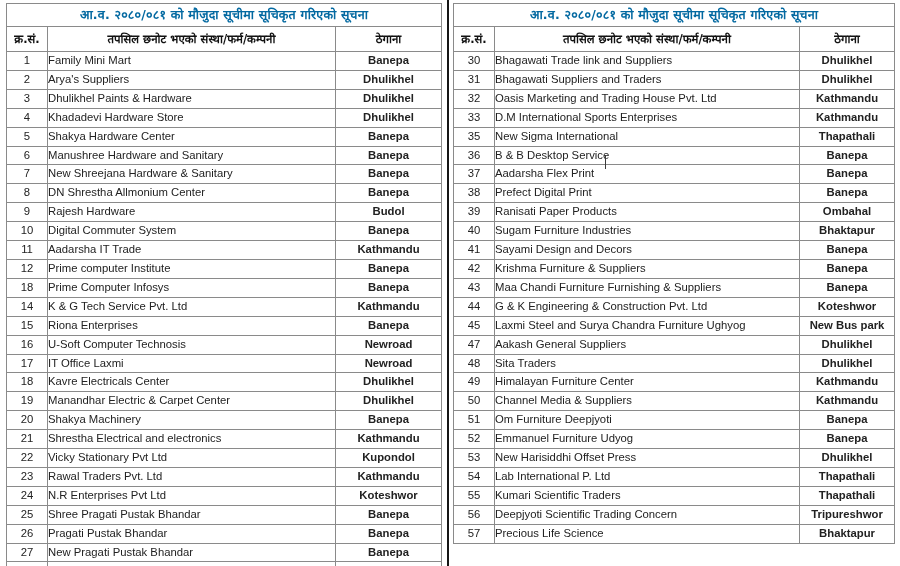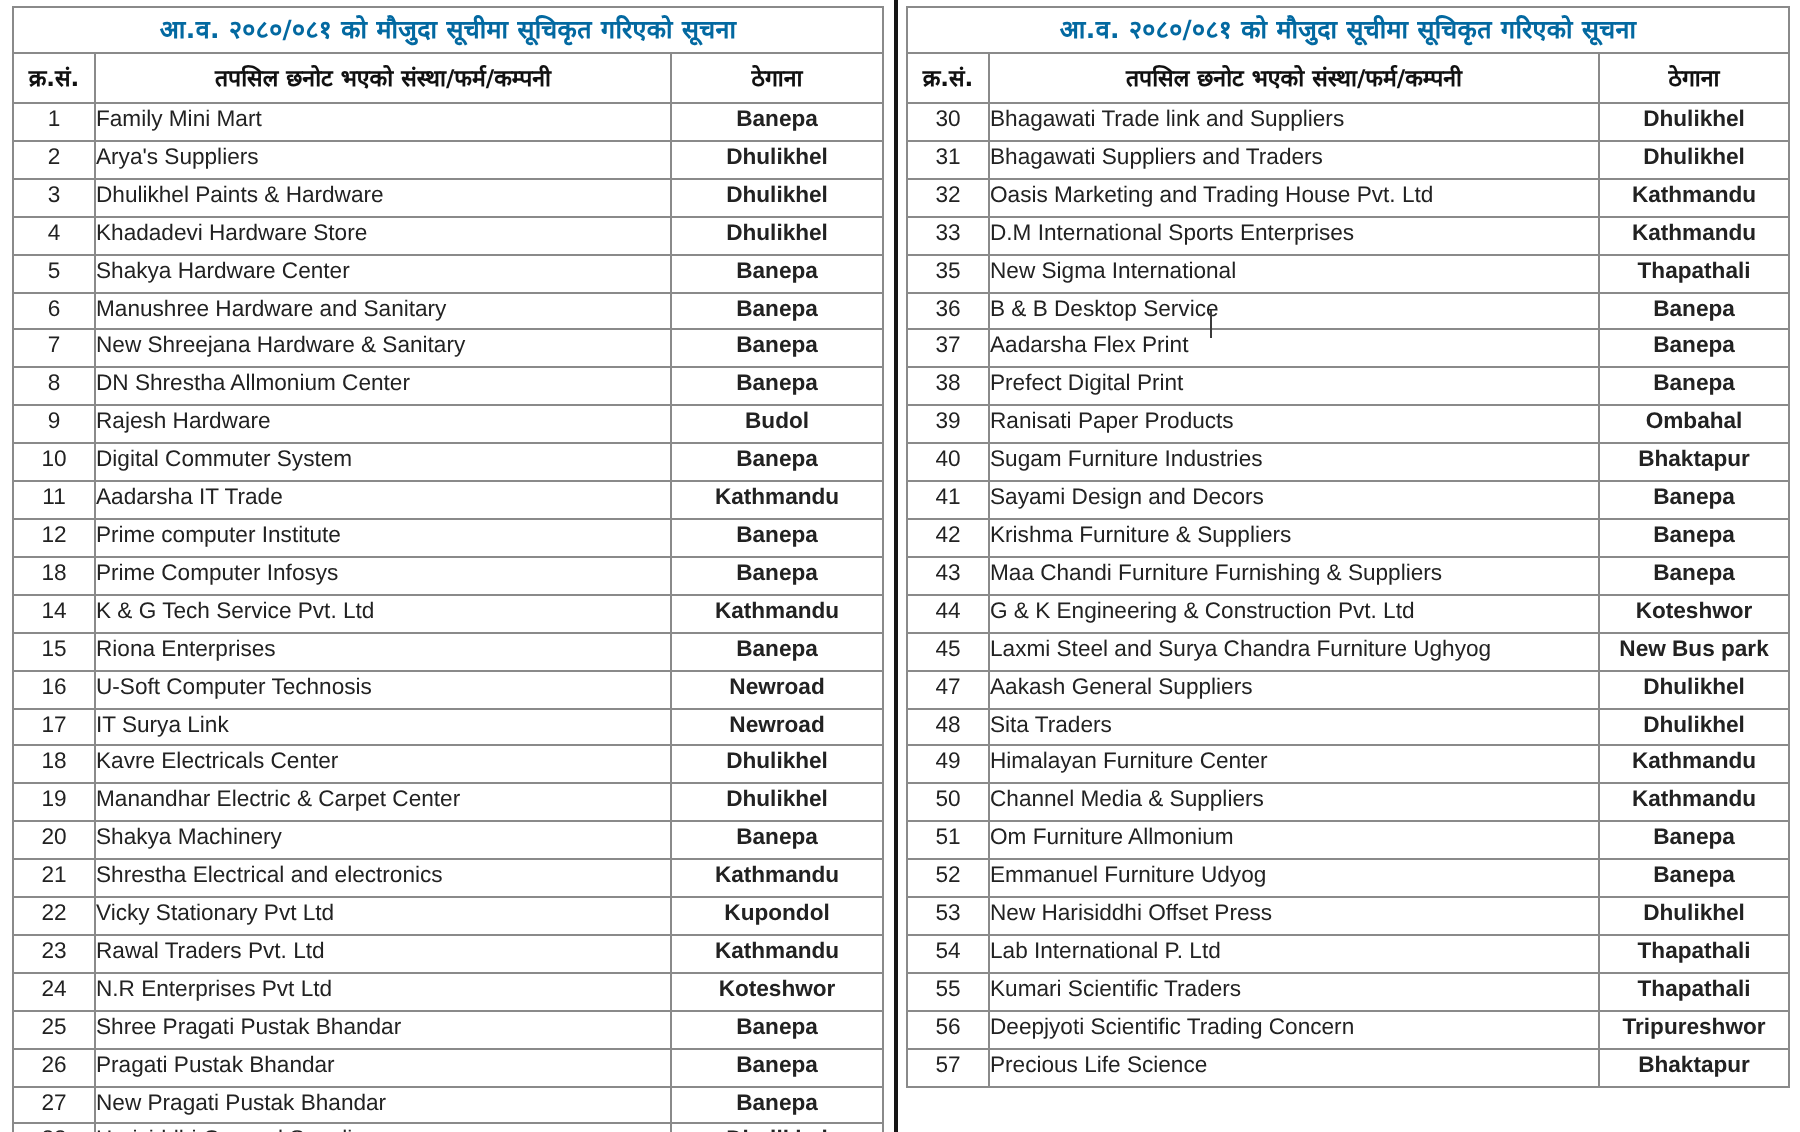--- a/index.html
+++ b/index.html
@@ -211,21 +211,21 @@
             <td class="c-name">Riona Enterprises</td>
             <td class="c-addr">Banepa</td>
           </tr>
           <tr class="data-row">
             <td class="c-sn">16</td>
             <td class="c-name">U-Soft Computer Technosis</td>
             <td class="c-addr">Newroad</td>
           </tr>
           <tr class="data-row">
             <td class="c-sn">17</td>
-            <td class="c-name">IT Surya Link</td>
+            <td class="c-name">IT Office Laxmi</td>
             <td class="c-addr">Newroad</td>
           </tr>
           <tr class="data-row">
             <td class="c-sn">18</td>
             <td class="c-name">Kavre Electricals Center</td>
             <td class="c-addr">Dhulikhel</td>
           </tr>
           <tr class="data-row">
             <td class="c-sn">19</td>
             <td class="c-name">Manandhar Electric &amp; Carpet Center</td>
@@ -388,21 +388,21 @@
             <td class="c-name">Himalayan Furniture Center</td>
             <td class="c-addr">Kathmandu</td>
           </tr>
           <tr class="data-row">
             <td class="c-sn">50</td>
             <td class="c-name">Channel Media &amp; Suppliers</td>
             <td class="c-addr">Kathmandu</td>
           </tr>
           <tr class="data-row">
             <td class="c-sn">51</td>
-            <td class="c-name">Om Furniture Allmonium</td>
+            <td class="c-name">Om Furniture Deepjyoti</td>
             <td class="c-addr">Banepa</td>
           </tr>
           <tr class="data-row">
             <td class="c-sn">52</td>
             <td class="c-name">Emmanuel Furniture Udyog</td>
             <td class="c-addr">Banepa</td>
           </tr>
           <tr class="data-row">
             <td class="c-sn">53</td>
             <td class="c-name">New Harisiddhi Offset Press</td>

